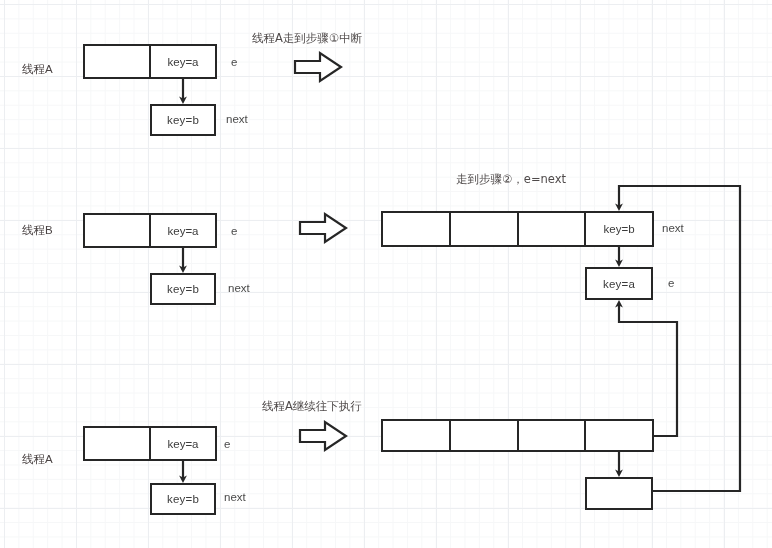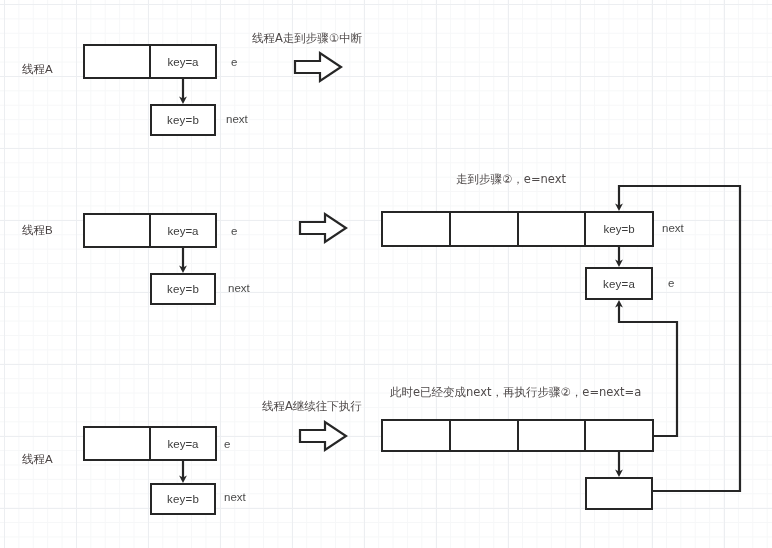--- a/index.html
+++ b/index.html
@@ -106,21 +106,20 @@
     <div class="cell"></div>
     <div class="cell">key=a</div>
   </div>
   <div class="lbl" style="left:224px;top:438px;">e</div>
 
   <div class="node" style="left:150px;top:483px;width:66px;height:32px;">key=b</div>
   <div class="lbl" style="left:224px;top:491px;">next</div>
 
   <div class="lbl cn" style="left:262px;top:399px;text-align:right;">线程A继续往下执行</div>
 
-  <div class="lbl cn" style="left:390px;top:385px;">此时e已经变成next，再执行步骤②，e=next=a</div>
 
   <div class="cells" style="left:381px;top:419px;width:273px;height:33px;">
     <div class="cell"></div>
     <div class="cell"></div>
     <div class="cell"></div>
     <div class="cell"></div>
   </div>
 
   <div class="node" style="left:585px;top:477px;width:68px;height:33px;"></div>
 

